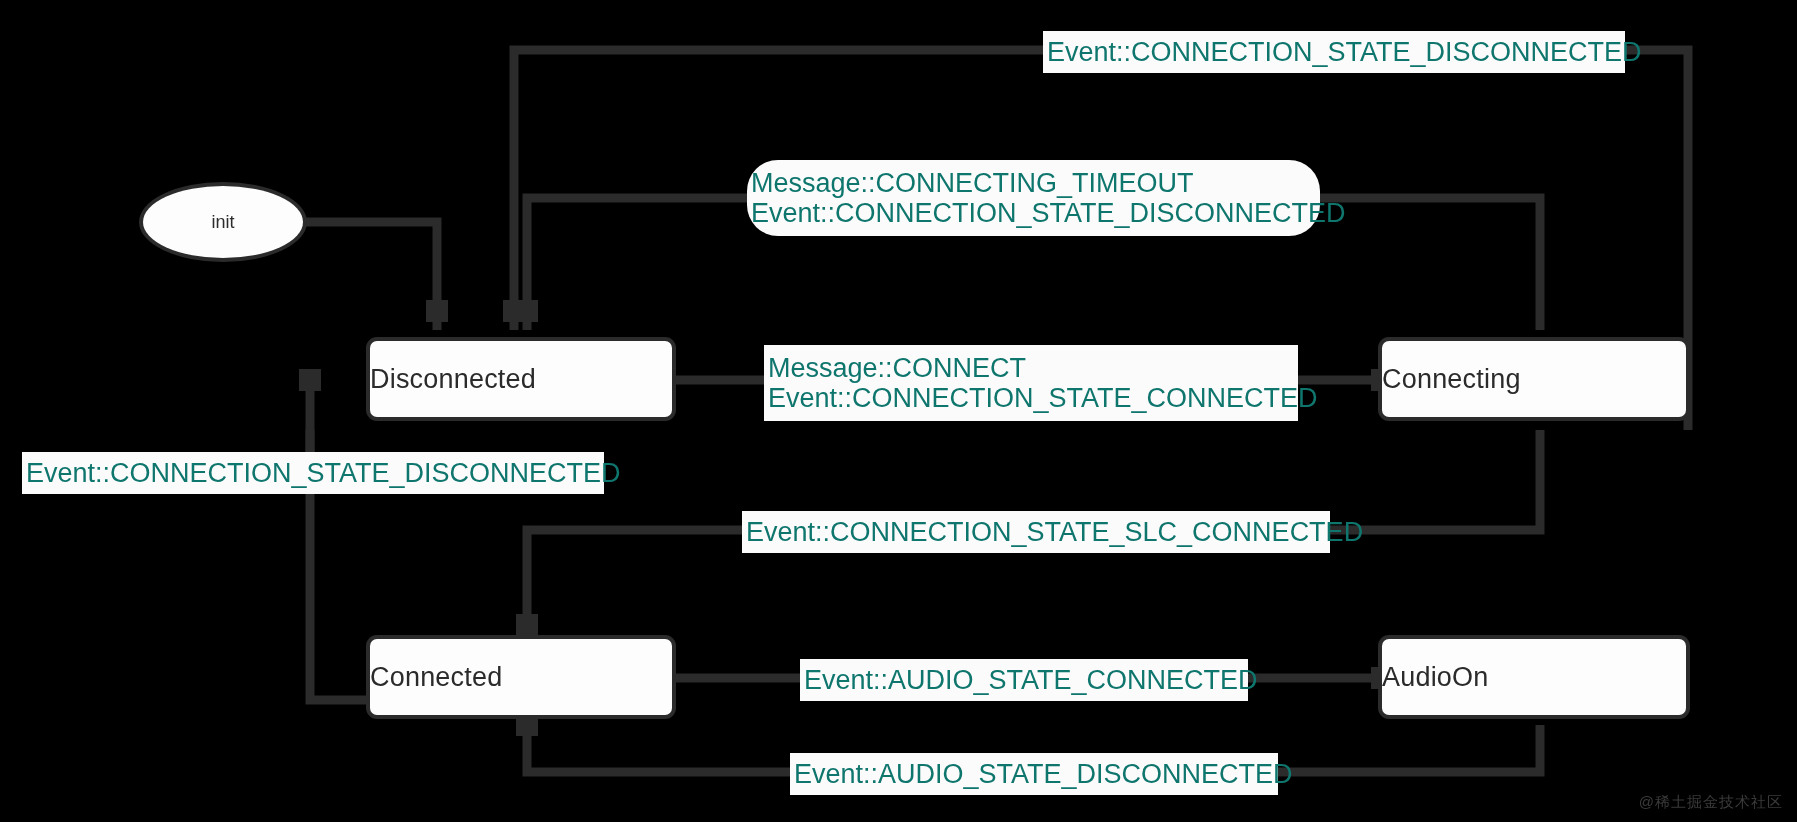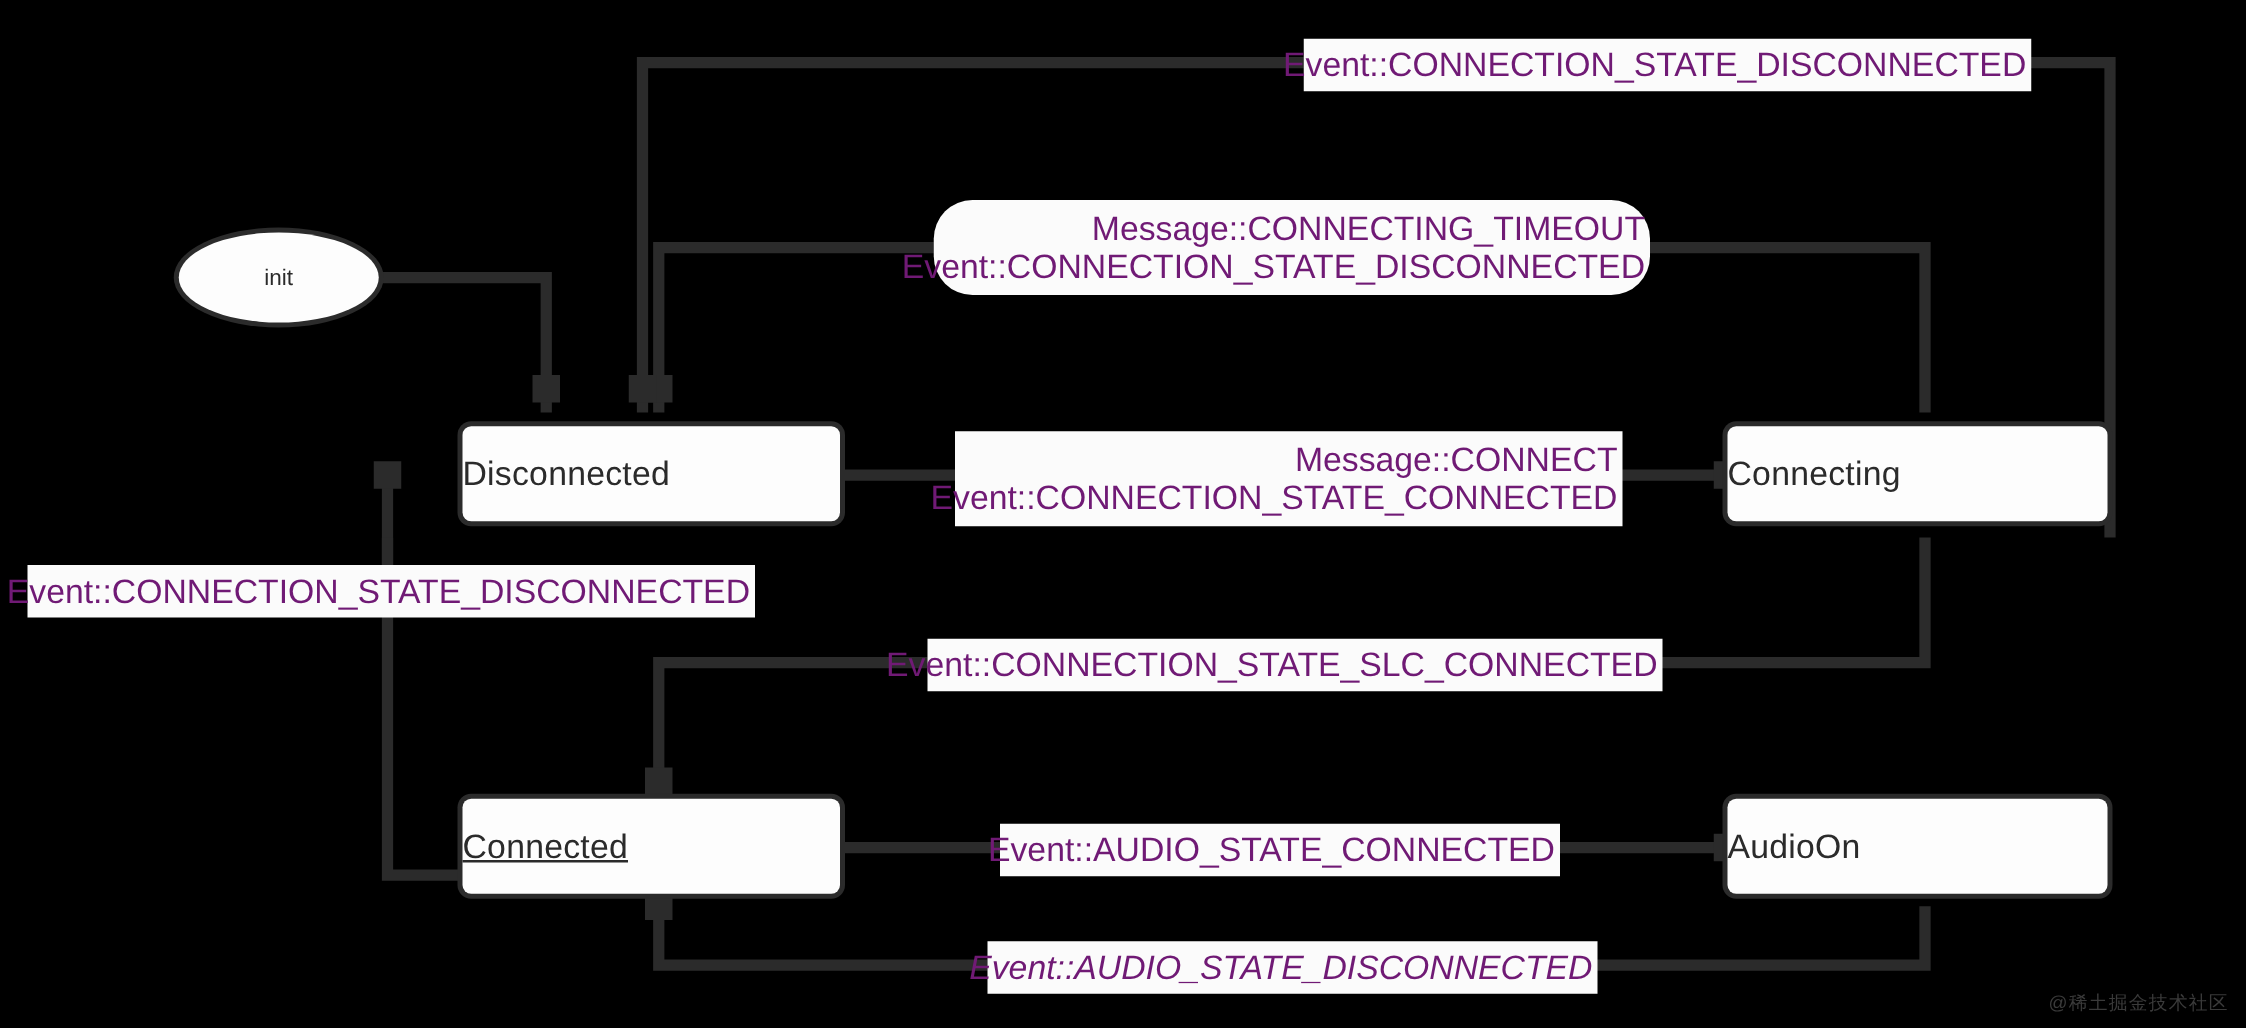--- a/index.html
+++ b/index.html
@@ -48,30 +48,30 @@
     display: flex;
     align-items: center;
     justify-content: center;
     font-size: 18px;
     z-index: 4;
   }
   
   .elabel {
     position: absolute;
     background: #fbfbfb;
-    color: #701a75;
+    color: #0f766e;
     font-size: 27px;
     line-height: 1.13;
     text-align: center;
     white-space: pre;
     padding: 2px 4px;
     z-index: 6;
     display: flex;
     flex-direction: column;
-    align-items: flex-end;
+    align-items: flex-start;
     justify-content: center;
   }
   .elabel span { display: block; }
   
   .watermark {
     position: absolute;
     right: 14px;
     bottom: 10px;
     color: #3a3a3a;
     font-size: 15px;
@@ -144,37 +144,37 @@
   </div>
 
   <div class="elabel" style="left:742px; top:511px; width:580px; height:38px;">
     <span>Event::CONNECTION_STATE_SLC_CONNECTED</span>
   </div>
 
   <div class="elabel" style="left:800px; top:659px; width:440px; height:38px;">
     <span>Event::AUDIO_STATE_CONNECTED</span>
   </div>
 
-  <div class="elabel" style="left:790px; top:753px; width:480px; height:38px;font-style:italic;">
+  <div class="elabel" style="left:790px; top:753px; width:480px; height:38px;">
     <span>Event::AUDIO_STATE_DISCONNECTED</span>
   </div>
 
   <div class="node-init" style="left:143px; top:186px; width:160px; height:72px;">
     <span>init</span>
   </div>
 
   <div class="node" style="left:370px; top:341px; width:302px; height:76px;">
     <span>Disconnected</span>
   </div>
 
   <div class="node" style="left:1382px; top:341px; width:304px; height:76px;">
     <span>Connecting</span>
   </div>
 
-  <div class="node" style="left:370px; top:639px; width:302px; height:76px;text-decoration:underline;">
+  <div class="node" style="left:370px; top:639px; width:302px; height:76px;">
     <span>Connected</span>
   </div>
 
   <div class="node" style="left:1382px; top:639px; width:304px; height:76px;">
     <span>AudioOn</span>
   </div>
 
   <div class="watermark">
     <span>@稀土掘金技术社区</span>
   </div>

